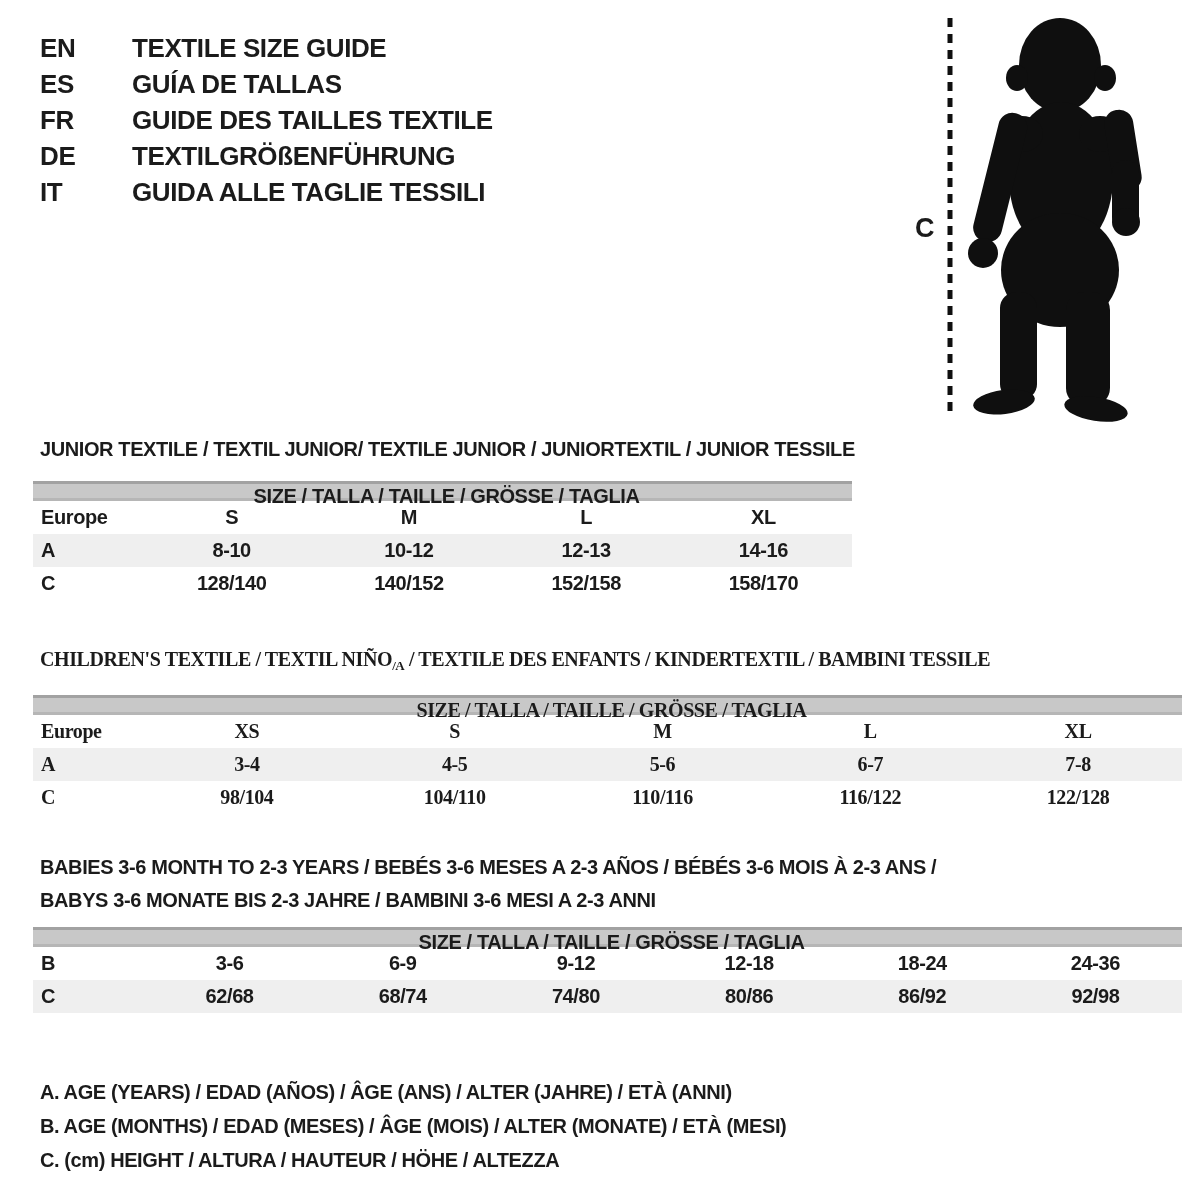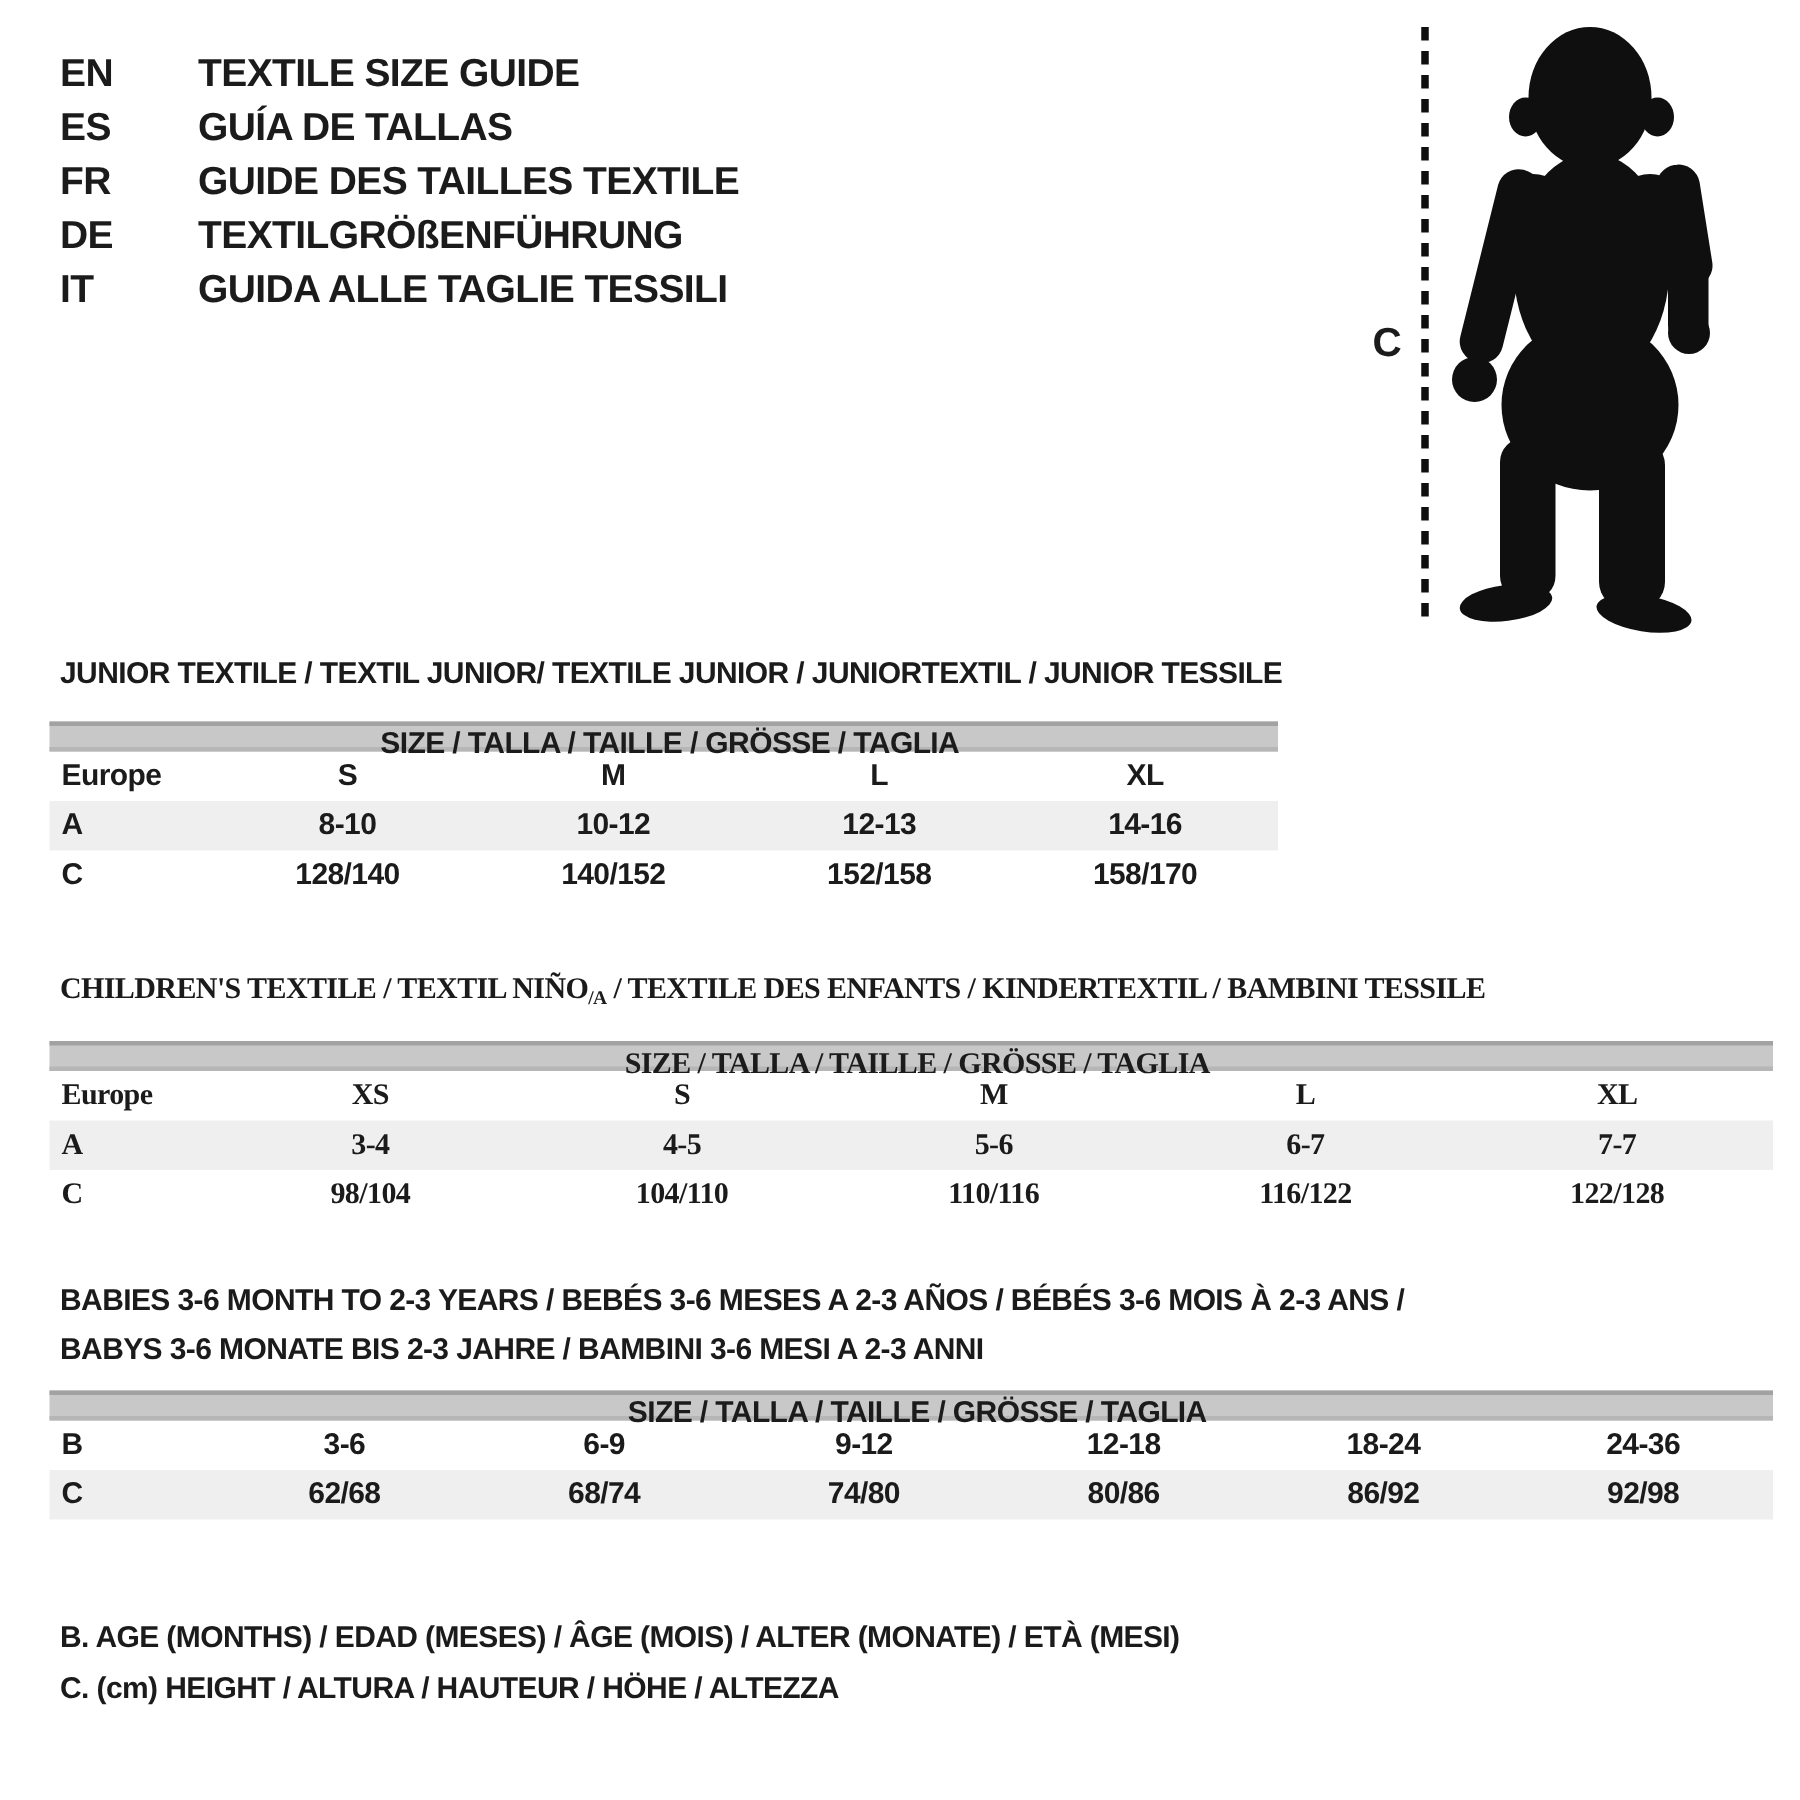--- a/index.html
+++ b/index.html
@@ -133,21 +133,21 @@
         <div class="cell">M</div>
         <div class="cell">L</div>
         <div class="cell">XL</div>
       </div>
       <div class="trow shaded">
         <div class="rlabel">A</div>
         <div class="cell">3-4</div>
         <div class="cell">4-5</div>
         <div class="cell">5-6</div>
         <div class="cell">6-7</div>
-        <div class="cell">7-7</div>
+        <div class="cell">7-8</div>
       </div>
       <div class="trow">
         <div class="rlabel">C</div>
         <div class="cell">98/104</div>
         <div class="cell">104/110</div>
         <div class="cell">110/116</div>
         <div class="cell">116/122</div>
         <div class="cell">122/128</div>
       </div>
     </div>
@@ -175,15 +175,16 @@
         <div class="cell">68/74</div>
         <div class="cell">74/80</div>
         <div class="cell">80/86</div>
         <div class="cell">86/92</div>
         <div class="cell">92/98</div>
       </div>
     </div>
 </div>
 
 <div class="legend" id="legend">
+    <div class="legend-line">A. AGE (YEARS) / EDAD (AÑOS) / ÂGE (ANS) / ALTER (JAHRE) / ETÀ (ANNI)</div>
     <div class="legend-line">B. AGE (MONTHS) / EDAD (MESES) / ÂGE (MOIS) / ALTER (MONATE) / ETÀ (MESI)</div>
     <div class="legend-line">C. (cm) HEIGHT / ALTURA / HAUTEUR / HÖHE / ALTEZZA</div>
   </div>
 
 </body></html>

